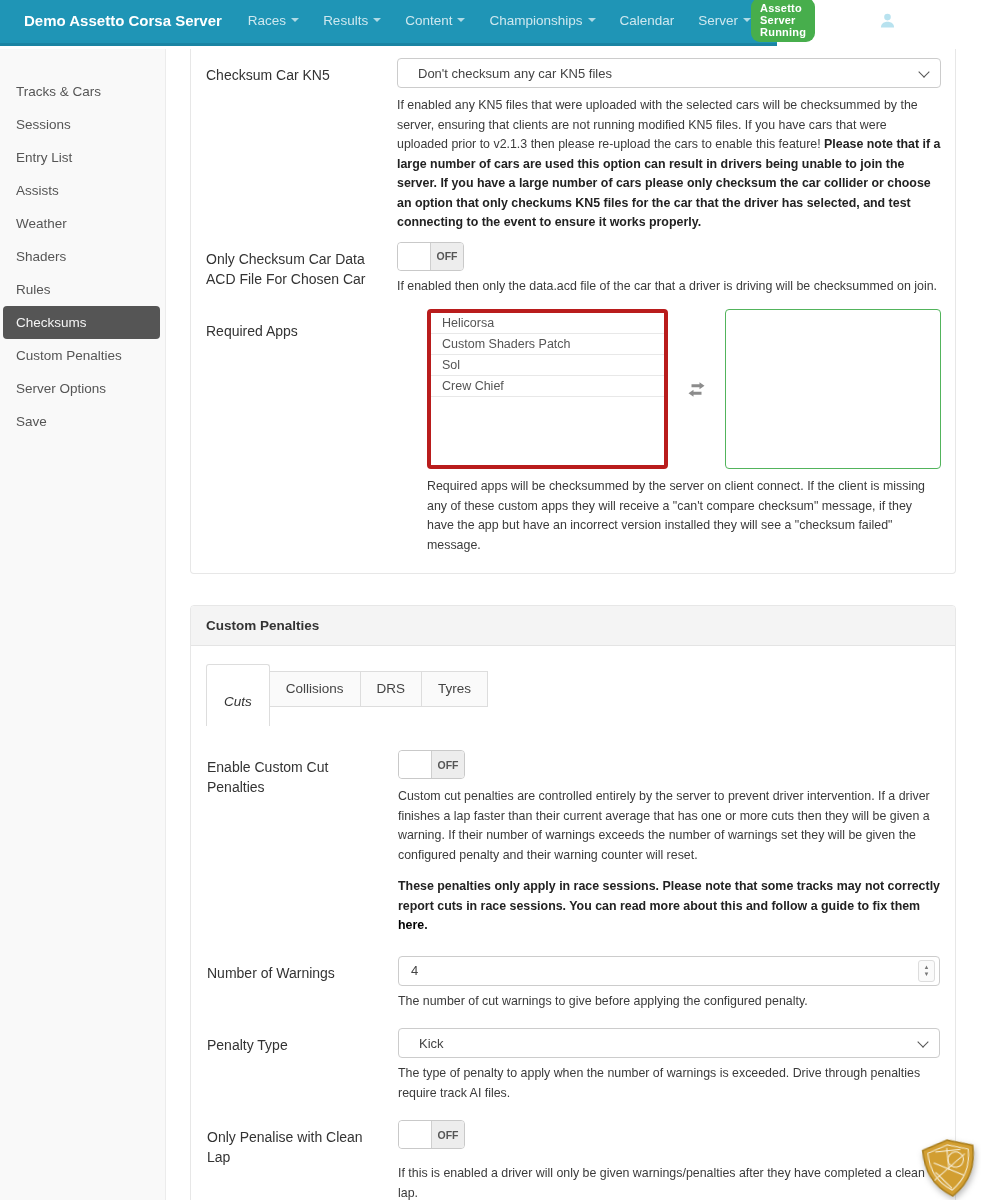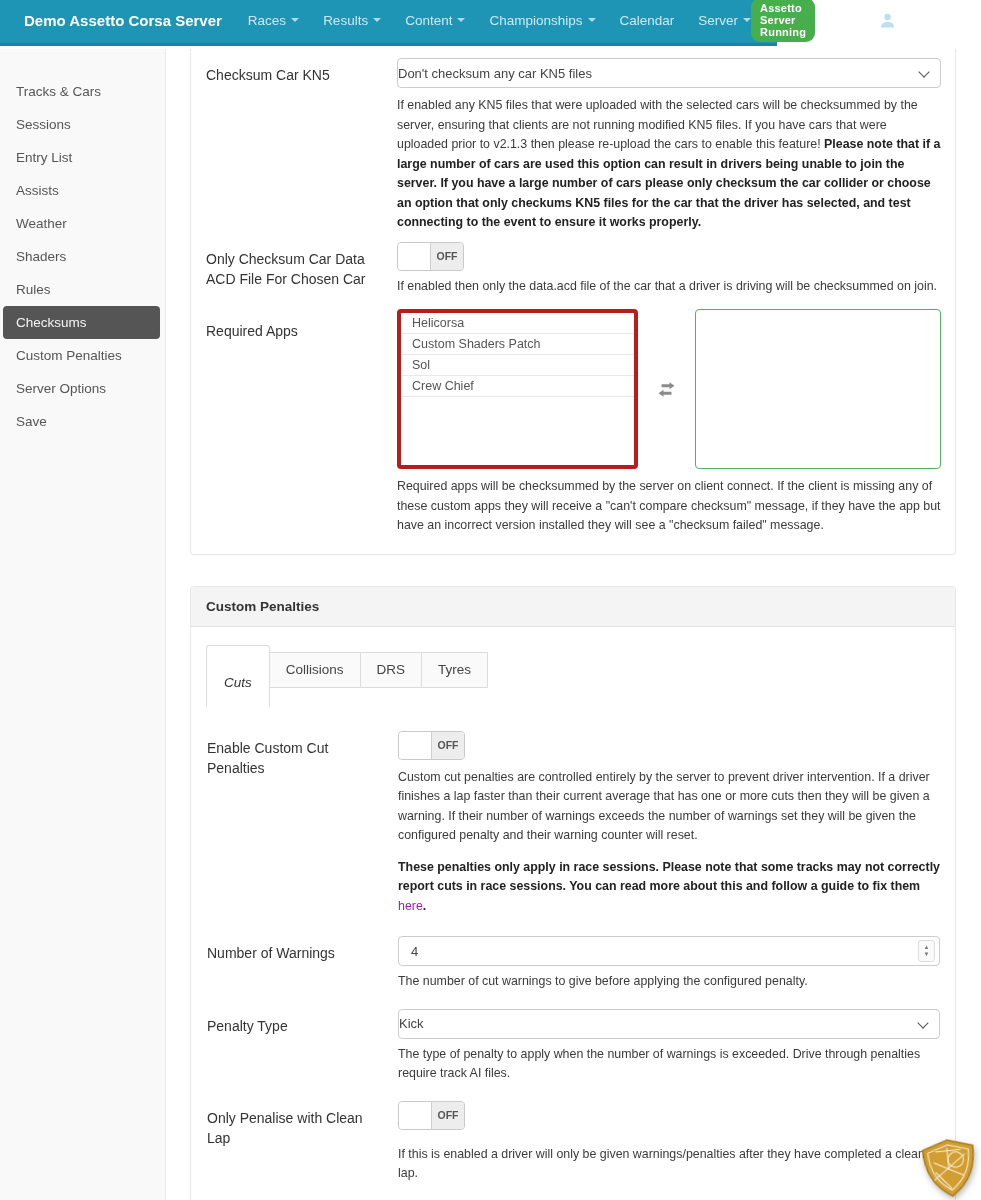--- a/index.html
+++ b/index.html
@@ -45,25 +45,25 @@
   }
   .panel-b { padding:15px 15px 20px; }
   
   .frow { display:flex; align-items:flex-start; }
   .frow + .frow { margin-top:13px; }
   .flabel { width:192px; flex-shrink:0; padding:7px 18px 0 1px; font-size:14px; color:#333; line-height:20px; }
   .fctrl { flex:1; min-width:0; }
   .help { font-size:12.4px; color:#3b3b3b; line-height:19.5px; margin-top:8px; }
   .help b, .help-strong { font-weight:700; color:#222; }
   .help-strong { display:block; margin-top:12px; }
-  .inline-link { color:#a21caf; font-weight:400; text-decoration:none; cursor:pointer; }
+  .inline-link { color:#000000; font-weight:700; text-decoration:none; cursor:pointer; }
   
   .select {
     height:30px; border:1px solid #ccc; border-radius:4px; background:#fff;
-    display:flex; align-items:center; padding:0 0; font-size:13px; color:#444;
+    display:flex; align-items:center; padding:0 20px; font-size:13px; color:#444;
     cursor:pointer; position:relative;
   }
   .select .chev {
     position:absolute; right:12px; top:9px; width:8px; height:8px;
     border-right:1.6px solid #555; border-bottom:1.6px solid #555; transform:rotate(45deg);
   }
   
   .num-wrap { position:relative; }
   .num-input {
     width:100%; height:30px; border:1px solid #ccc; border-radius:4px;
@@ -185,21 +185,21 @@
       <div class="flabel">Only Checksum Car Data ACD File For Chosen Car</div>
       <div class="fctrl">
         <div class="toggle off">
           <span class="knob"></span>
           <span class="t-label">OFF</span>
         </div>
         <p class="help" style="margin-top:6px;">If enabled then only the data.acd file of the car that a driver is driving will be checksummed on join.</p>
       </div>
     </div>
 
-    <div class="frow" style="">
+    <div class="frow" style="gap:30px;">
       <div class="flabel" style="padding-top:12px;">Required Apps</div>
       <div class="fctrl">
         <div class="dual">
           <div class="applist available">
             <div class="app-item">Helicorsa</div>
             <div class="app-item">Custom Shaders Patch</div>
             <div class="app-item">Sol</div>
             <div class="app-item">Crew Chief</div>
           </div>
           <div class="swap">

